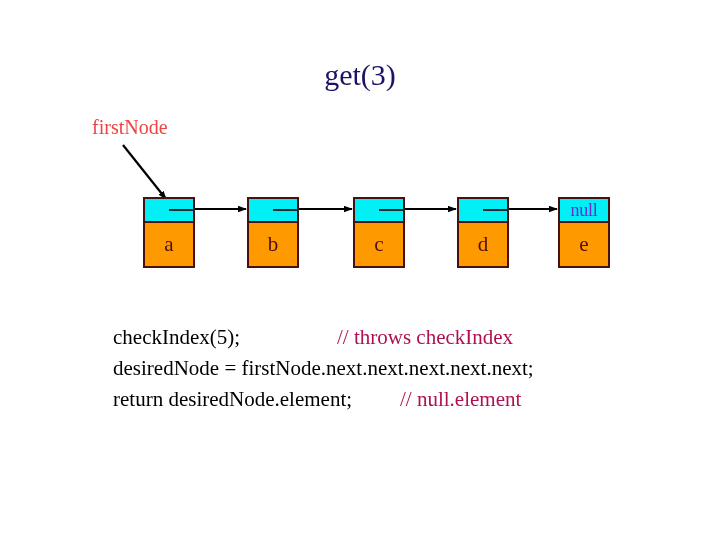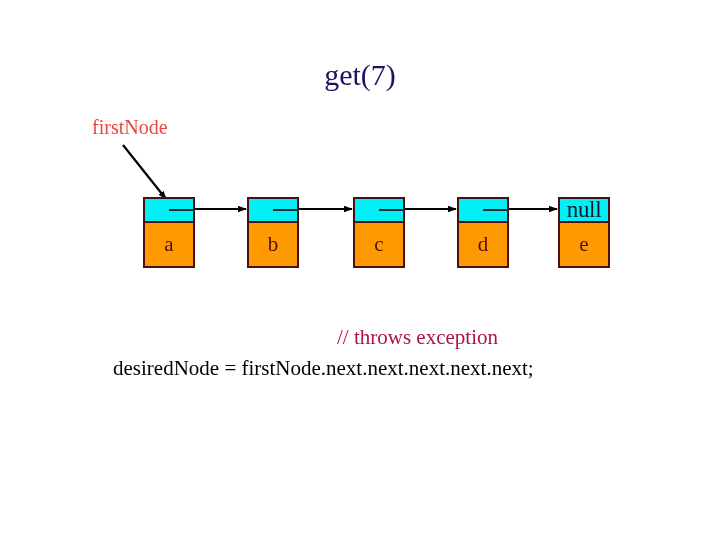--- a/index.html
+++ b/index.html
@@ -74,23 +74,23 @@
     top: 0;
     width: 100%;
     height: 24px;
     background: #00f0f5;
     border-bottom: 2px solid #4a1010;
     box-sizing: border-box;
     text-align: center;
   }
   .node-next .nulltext {
     display: block;
-    font-size: 23px;
+    font-size: 18px;
     line-height: 22px;
-    color: #0f172a;
+    color: #6d28d9;
     letter-spacing: -0.3px;
   }
   
   .node-next .stub {
     position: absolute;
     left: 50%;
     top: 10px;
     width: 26px;
     height: 2px;
     background: #1a2a33;
@@ -132,21 +132,21 @@
     position: absolute;
     top: 0;
     color: #b01050;
   }
 </style>
 </head>
 <body>
 
 <div id="slide">
 
-  <div id="title">get(7)</div>
+  <div id="title">get(3)</div>
 
   <div id="firstnode-label">firstNode</div>
 
   <svg id="arrow-layer" width="720" height="540" viewBox="0 0 720 540">
     <defs>
       <marker id="ah" markerWidth="9" markerHeight="9" refX="8" refY="3.2" orient="auto" markerUnits="userSpaceOnUse">
         <path d="M0,0 L9,3.2 L0,6.4 z" fill="#000000"></path>
       </marker>
     </defs>
 
@@ -196,25 +196,30 @@
         <span class="nulltext">null</span>
       </div>
       <div class="node-elem">e</div>
     </div>
 
   </div>
 
   <div id="code-block">
 
     <div class="code-line">
-      <span class="code-comment" style="left: 337px;">// throws exception</span>
+      <span class="code-main" style="left: 113px;">checkIndex(5);</span>
+      <span class="code-comment" style="left: 337px;">// throws checkIndex</span>
     </div>
 
     <div class="code-line">
       <span class="code-main" style="left: 113px;">desiredNode = firstNode.next.next.next.next.next;</span>
       <span class="code-comment" style="left: 0px;"></span>
     </div>
 
 
+    <div class="code-line">
+      <span class="code-main" style="left: 113px;">return desiredNode.element;</span>
+      <span class="code-comment" style="left: 400px;">// null.element</span>
+    </div>
 
   </div>
 
 </div>
 
 </body></html>

